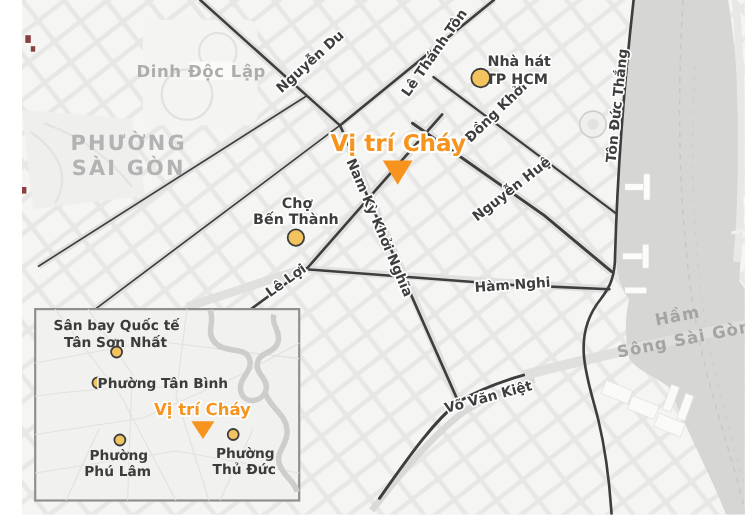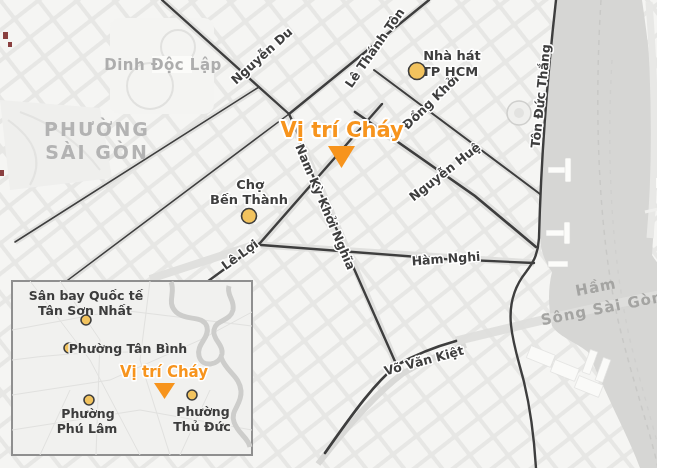--- a/index.html
+++ b/index.html
@@ -1,16 +1,16 @@
 <!DOCTYPE html>
 <html><head>
 <meta charset="utf-8">
 <style>
   html,body { margin:0; padding:0; background:#ffffff; }
-  .map-wrap { width:657px; height:468px; position:relative; overflow:hidden; font-family:"DejaVu Sans",sans-serif; }
+  .map-wrap { width:657px; height:468px; position:relative; overflow:hidden; font-family:"DejaVu Sans",sans-serif;padding-left:20px; }
   svg { display:block; }
   text { font-family:"DejaVu Sans",sans-serif; font-weight:bold; }
   .st-lbl { fill:#3E3E3E; font-size:12.5px; paint-order:stroke; stroke:#FFFFFF; stroke-width:3px; stroke-linejoin:round; }
   .poi-lbl { fill:#3E3E3E; font-size:13px; text-anchor:middle; paint-order:stroke; stroke:#FFFFFF; stroke-width:3px; stroke-linejoin:round; }
   .area-lbl { fill:#B3B3B3; font-size:19px; letter-spacing:2px; text-anchor:middle; }
   .area-lbl-sm { fill:#ADADAD; font-size:15px; letter-spacing:0.5px; text-anchor:middle; }
   .river-lbl { fill:#A4A4A2; font-size:15px; letter-spacing:1px; text-anchor:middle; }
   .fire-lbl { fill:#F7941D; font-size:21px; text-anchor:middle; paint-order:stroke; stroke:#FFFFFF; stroke-width:4px; stroke-linejoin:round; }
   .fire-lbl-inset { fill:#F7941D; font-size:15px; text-anchor:middle; paint-order:stroke; stroke:#FFFFFF; stroke-width:3px; stroke-linejoin:round; }
   .inset-lbl { fill:#3C3C3C; font-size:12.5px; text-anchor:middle; paint-order:stroke; stroke:#F1F1EF; stroke-width:3px; stroke-linejoin:round; }

